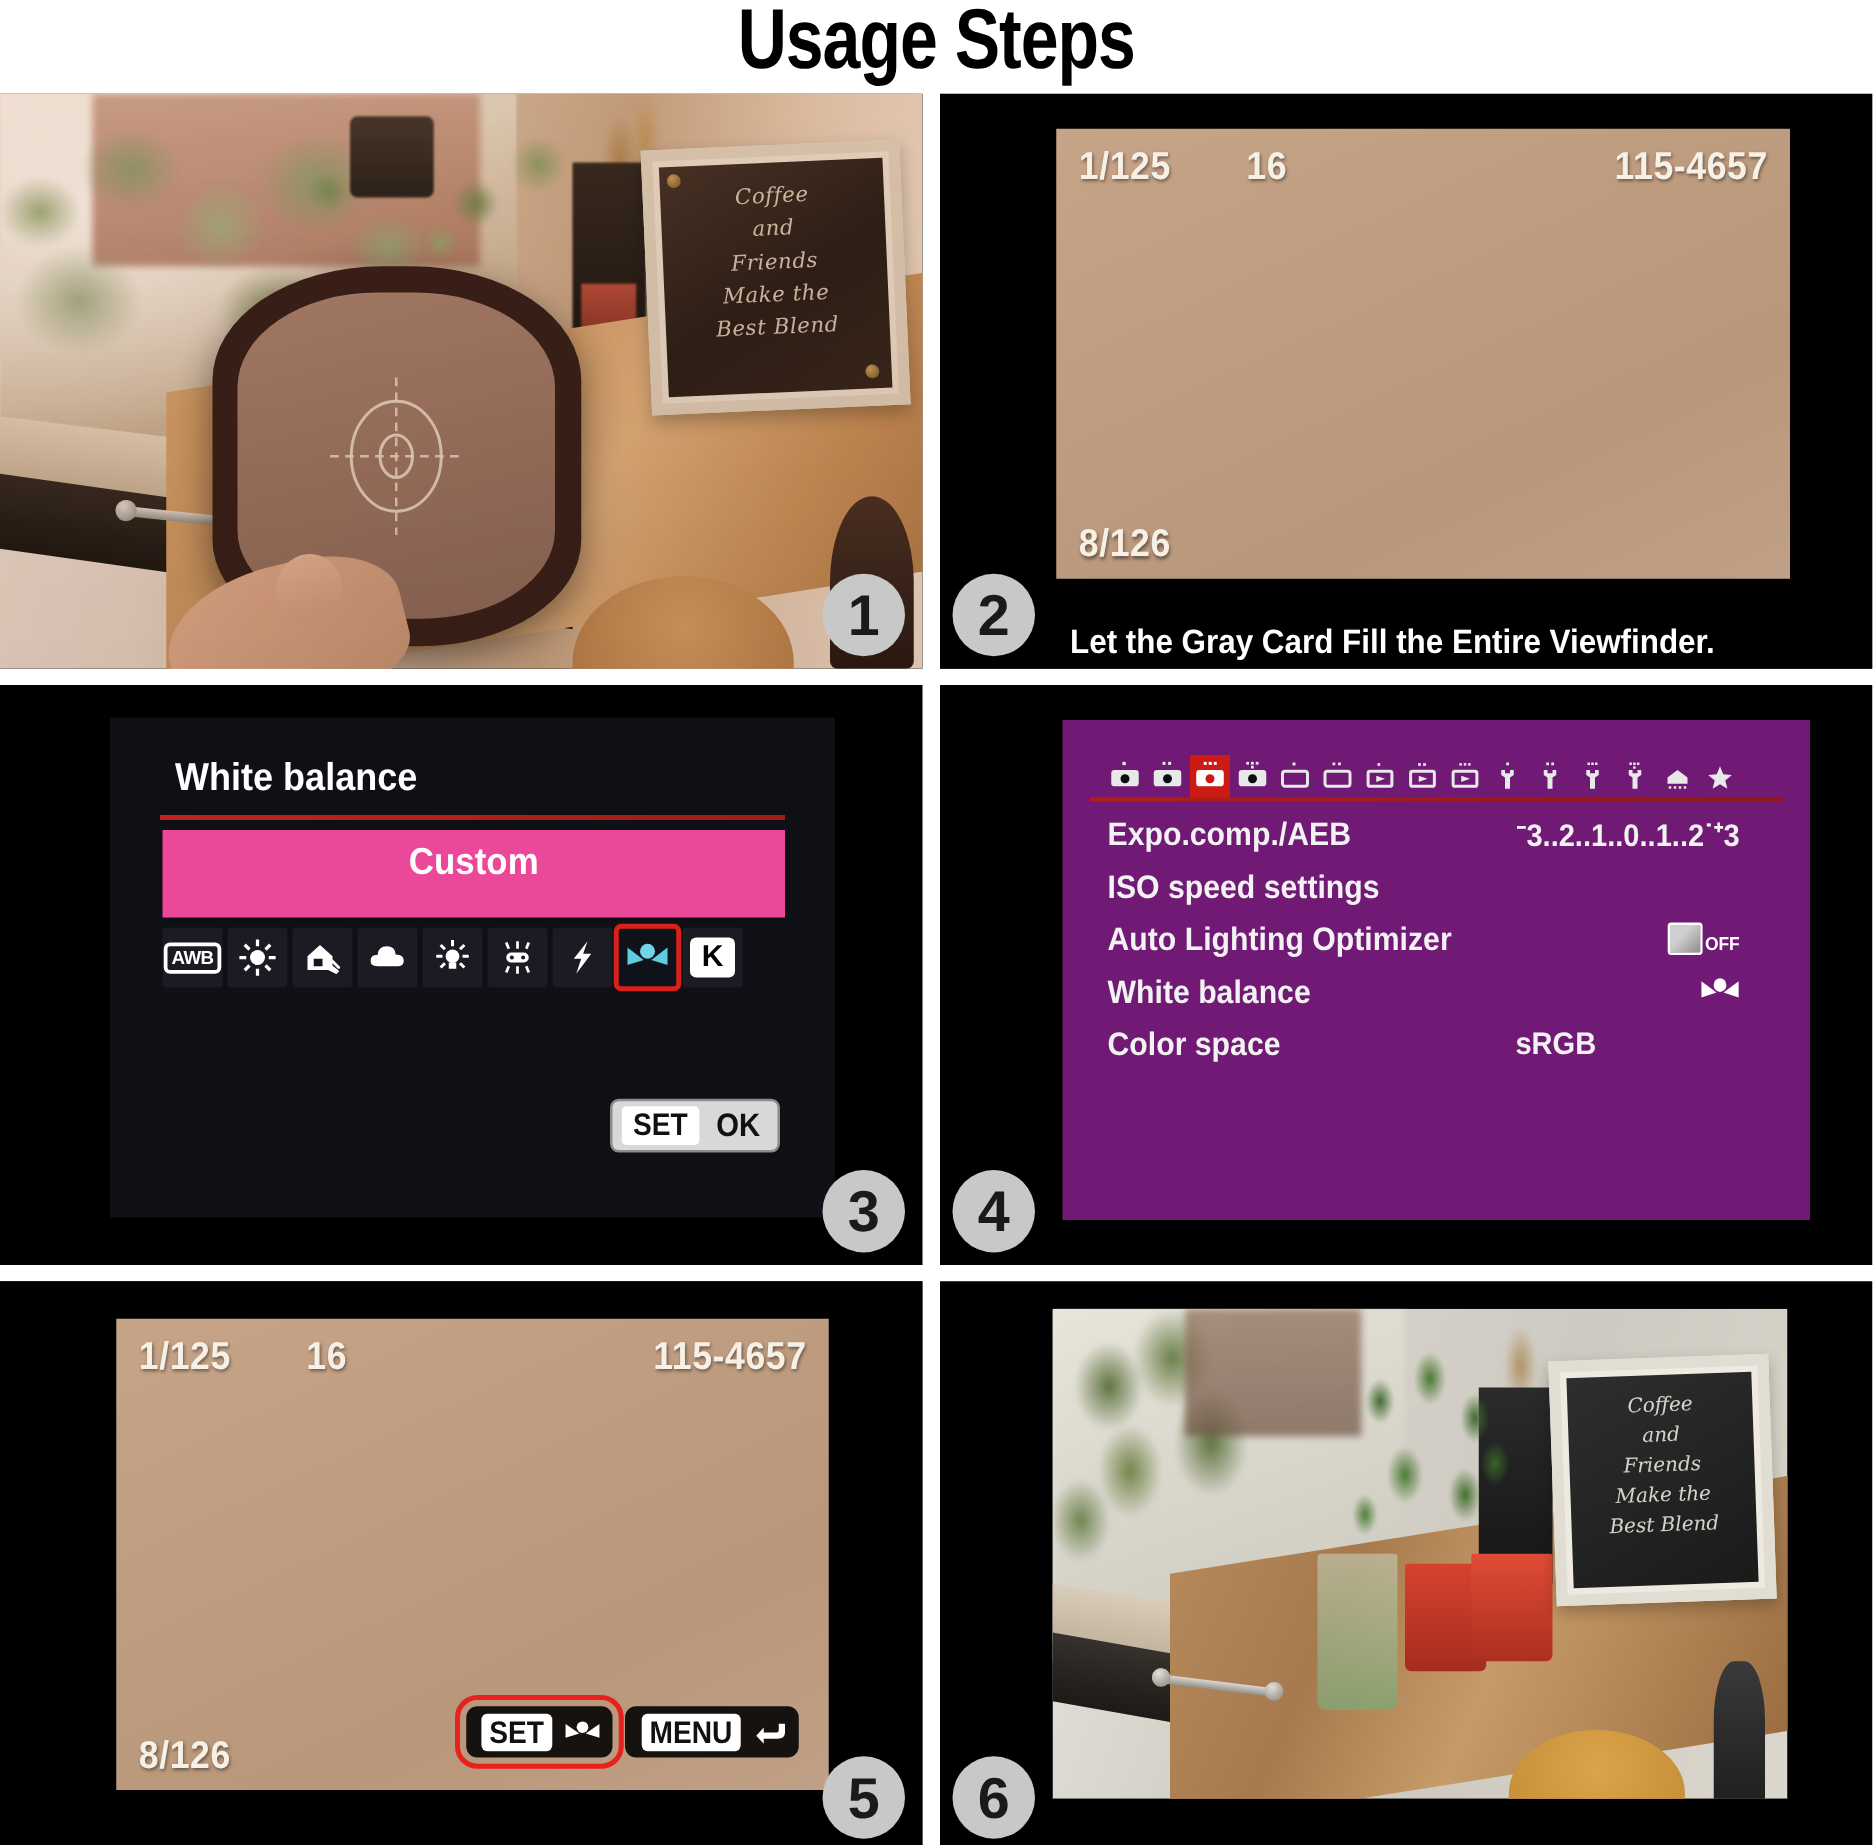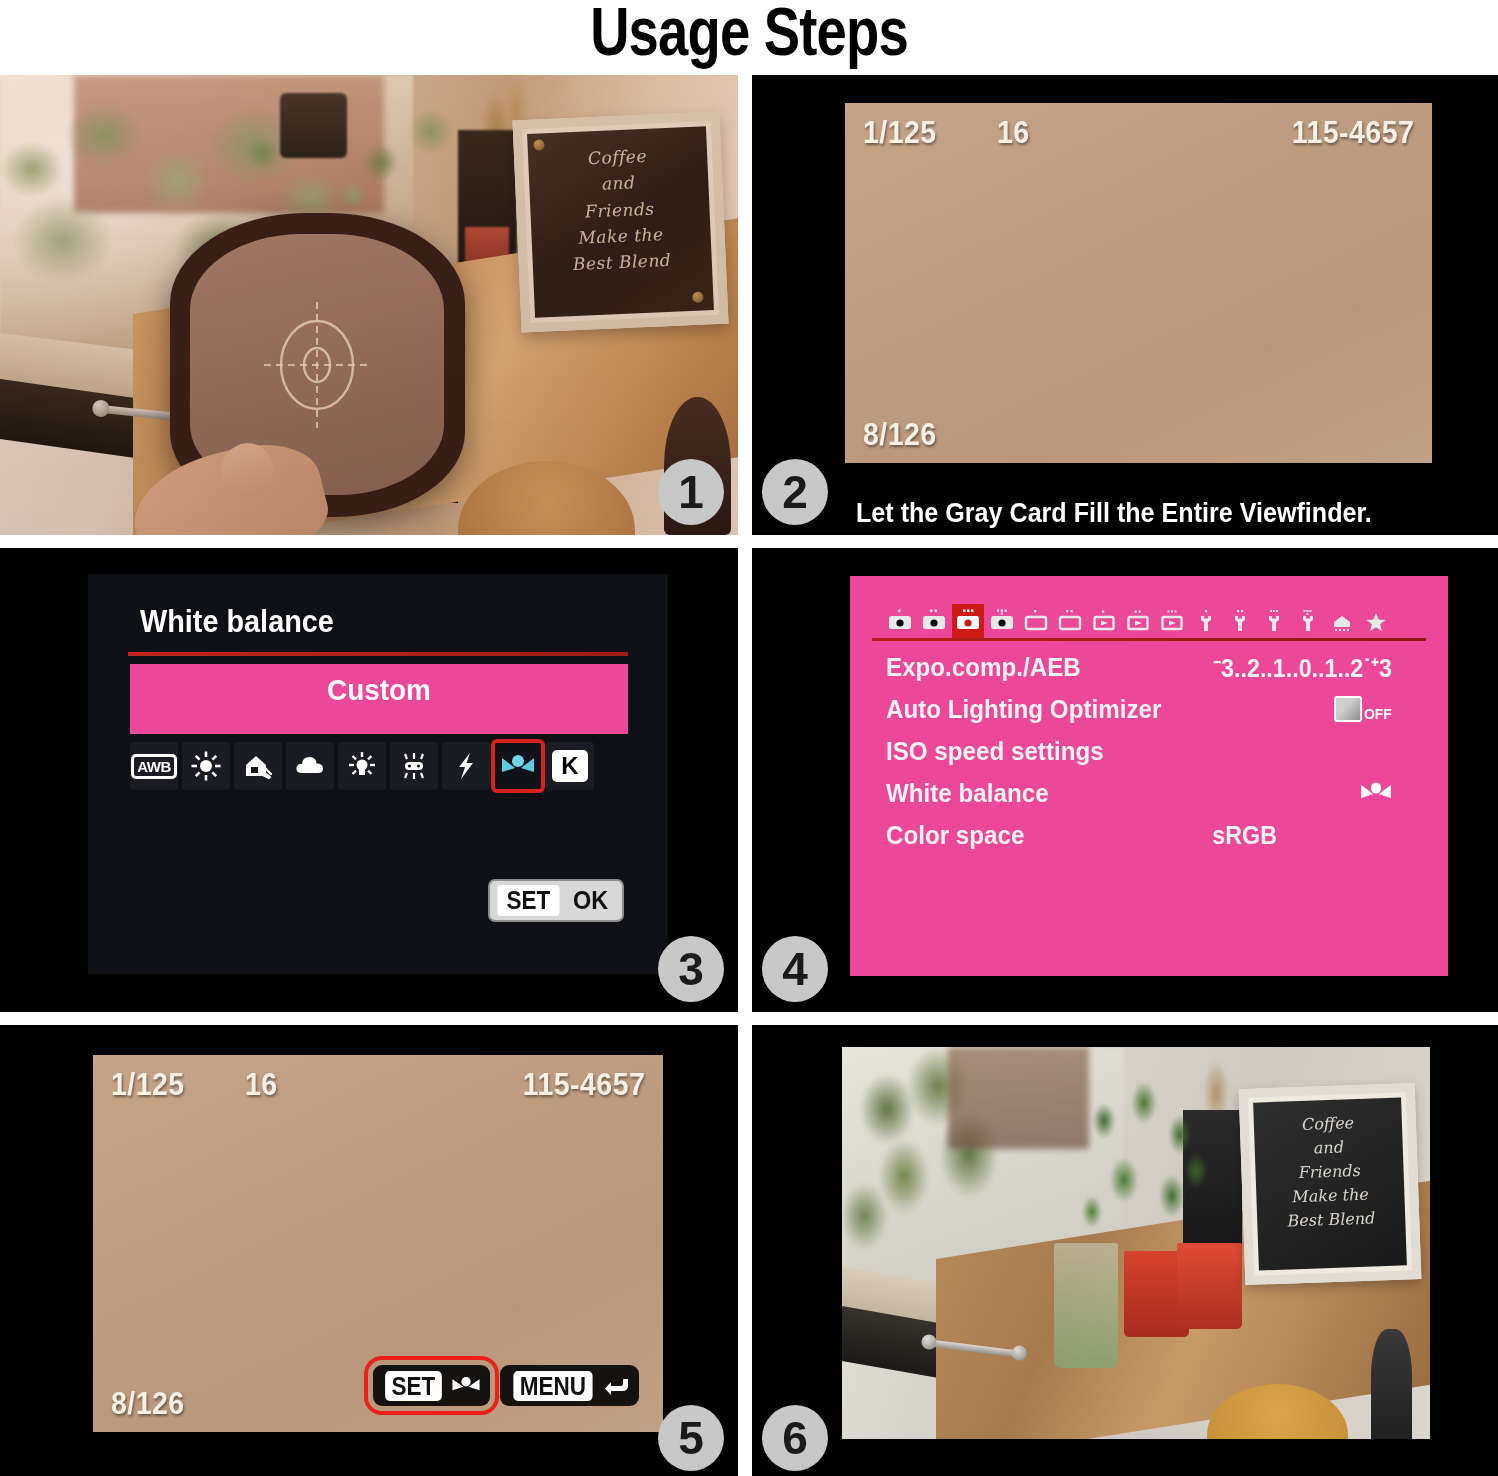--- a/index.html
+++ b/index.html
@@ -316,21 +316,21 @@
     border: 2px solid #8c8c8c;
   }
   .setok .k { background: #fff; color: #111; font-weight: bold; font-size: 25px;
     border-radius: 4px; padding: 1px 10px; font-family:"Liberation Sans", sans-serif; transform: scaleX(.9); }
   .setok .ok { color: #111; font-weight: bold; font-size: 26px; padding: 0 8px;
     font-family:"Liberation Sans", sans-serif; transform: scaleX(.9); }
 
   
   .lcd4 {
     position: absolute; left: 98px; top: 28px; width: 598px; height: 400px;
-    background: #ec4899;
+    background: #701a75;
   }
   .tabrow {
     position: absolute; left: 34px; right: 28px; top: 22px;
     display: flex; align-items: flex-end; gap: 2px; height: 40px;
   }
   .tab {
     width: 32px; height: 34px; position: relative;
     display: flex; align-items: center; justify-content: center;
   }
   .tab.active { background: #cc1a14; }
@@ -739,28 +739,28 @@
         <div class="tabrule"></div>
 
         <div class="menulist">
           <div class="mrow">
             <span class="mlabel">Expo.comp./AEB</span>
             <span class="mval">
               <span class="expo-scale">⁻3..2..1..0..1..2˙⁺3</span>
             </span>
           </div>
           <div class="mrow">
+            <span class="mlabel">ISO speed settings</span>
+          </div>
+          <div class="mrow">
             <span class="mlabel">Auto Lighting Optimizer</span>
             <span class="mval">
               <span class="alo-ico"></span>
               <span class="alo-off">OFF</span>
             </span>
-          </div>
-          <div class="mrow">
-            <span class="mlabel">ISO speed settings</span>
           </div>
           <div class="mrow">
             <span class="mlabel">White balance</span>
             <span class="mval">
               <svg width="34" height="26" viewBox="0 0 34 26">
                 <circle cx="17" cy="8" r="5.5" fill="#fff"></circle>
                 <path d="M1 5 L14 14 L1 18 Z" fill="#fff"></path>
                 <path d="M33 5 L20 14 L33 18 Z" fill="#fff"></path>
               </svg>
             </span>

